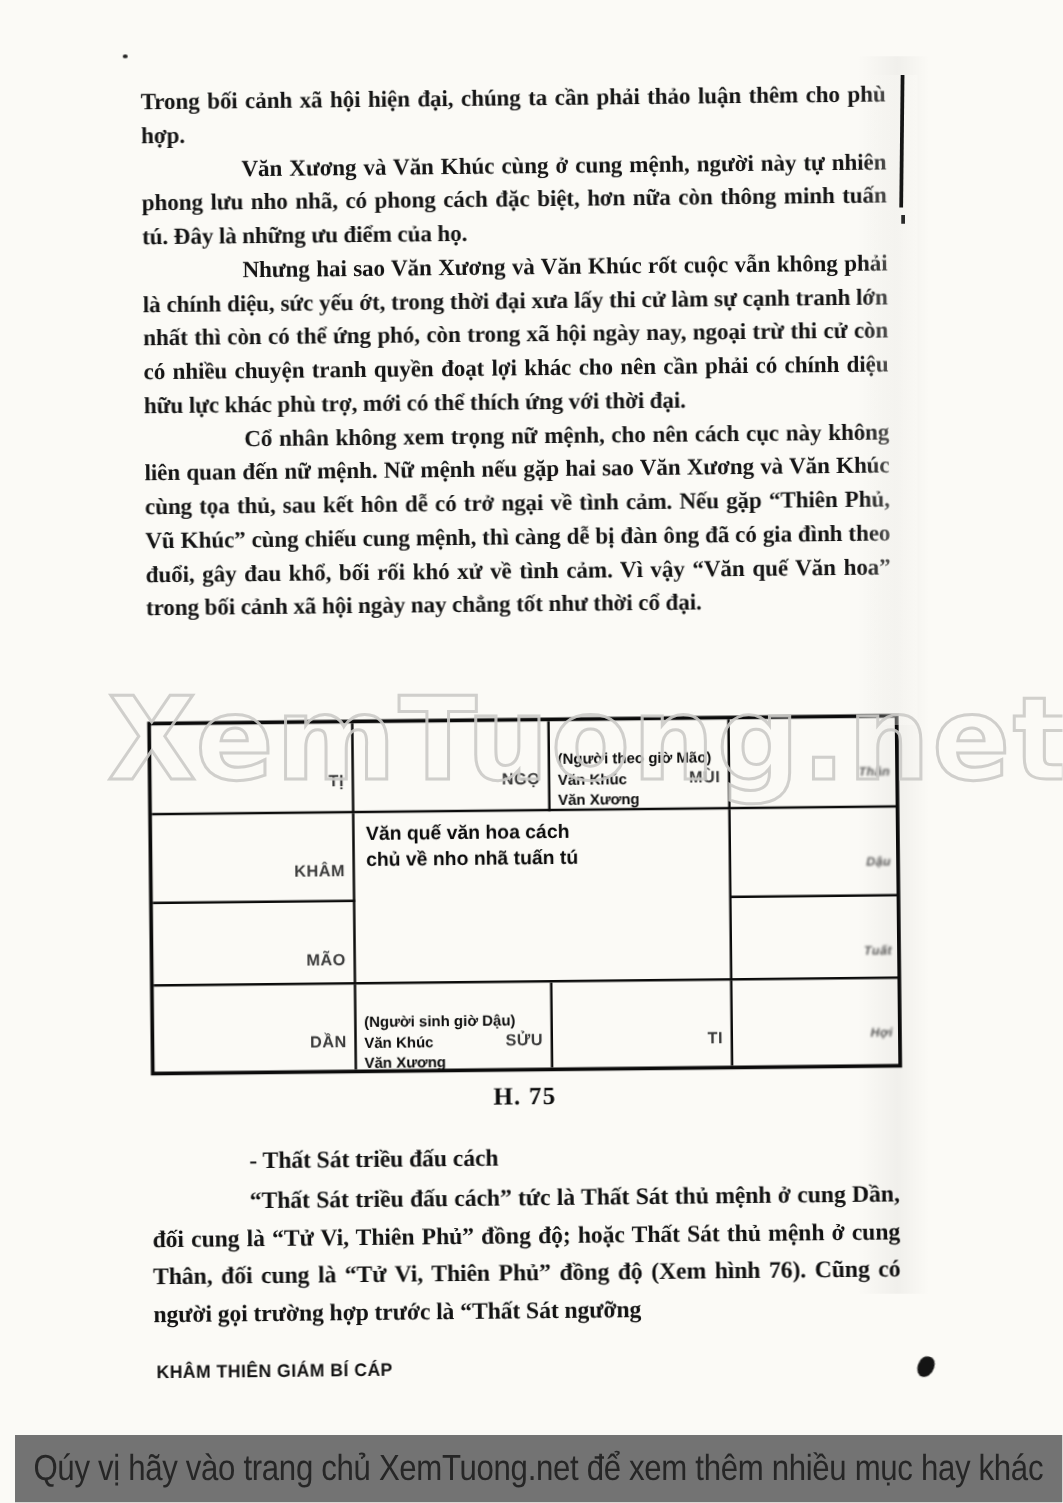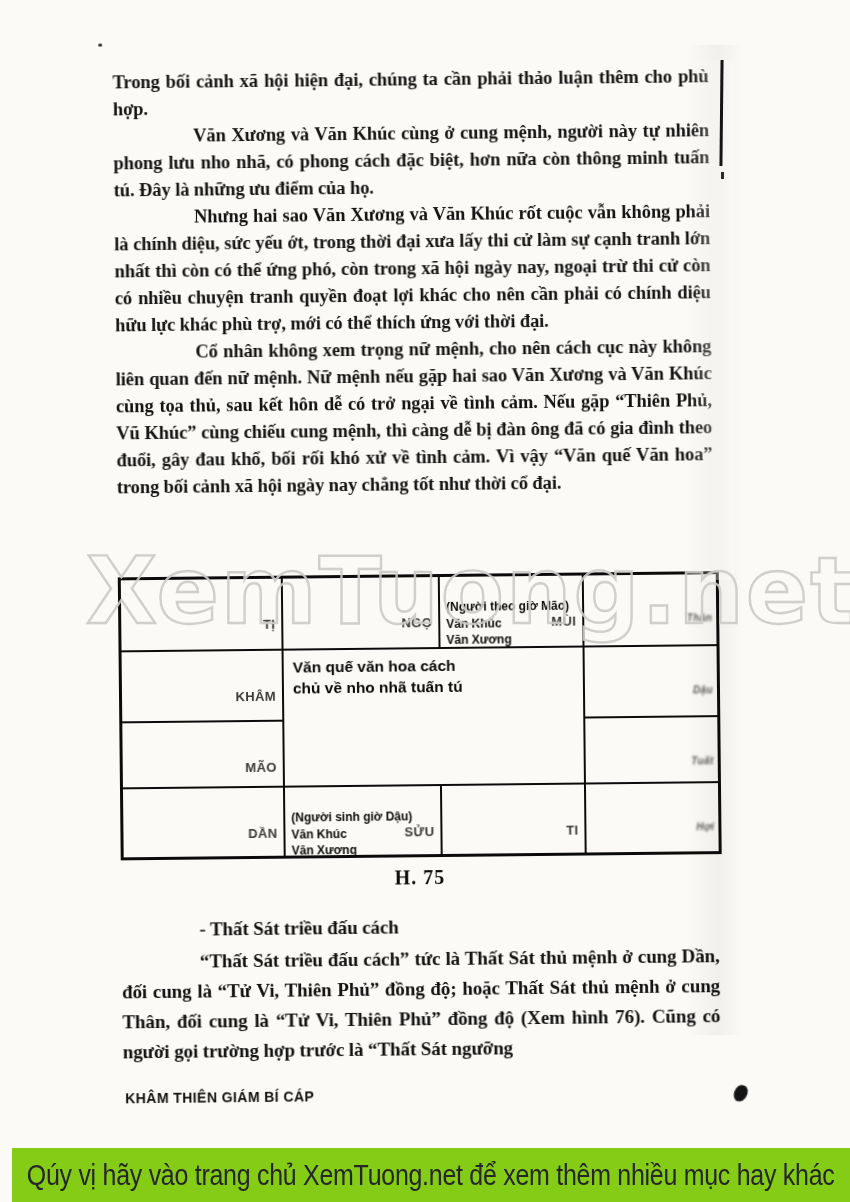--- a/index.html
+++ b/index.html
@@ -98,21 +98,21 @@
     position:absolute;left:686px;top:45px;width:58px;height:990px;pointer-events:none;
     background:linear-gradient(to right, rgba(0,0,0,0), rgba(0,0,0,0.045) 55%, rgba(0,0,0,0));
   }
   .edge-fade{
     position:absolute;left:688px;top:60px;width:46px;height:520px;pointer-events:none;
     background:linear-gradient(to right, rgba(251,250,246,0), rgba(251,250,246,0.55));
   }
   
   .banner{
     position:absolute;left:12px;right:0;bottom:0;height:54px;z-index:8;
-    display:flex;align-items:center;justify-content:center;background:#84cc16;
+    display:flex;align-items:center;justify-content:center;background:#737373;
   }
   .banner span{
     font-family:"Liberation Sans", sans-serif;font-weight:400;
     font-size:29px;color:#262626;white-space:nowrap;
     transform:scaleX(0.86);transform-origin:center;letter-spacing:-0.3px;
   }
 </style>
 </head>
 <body>
 

